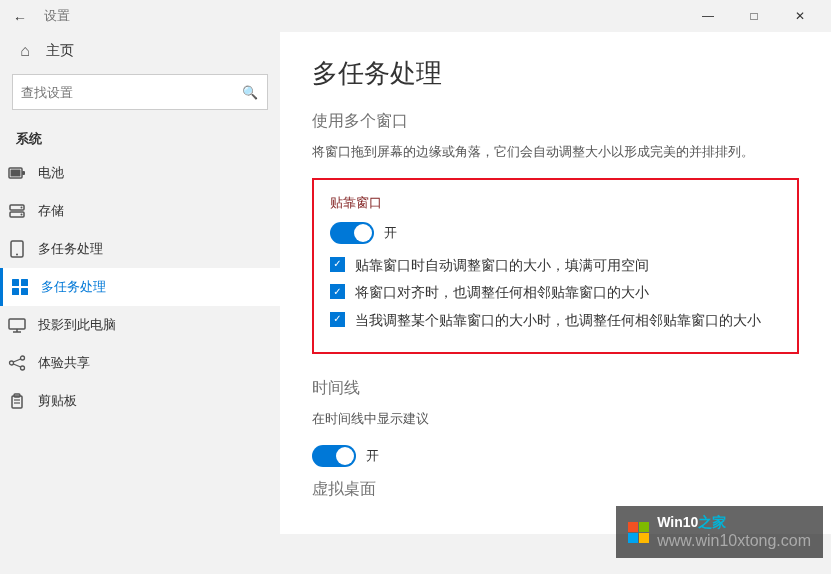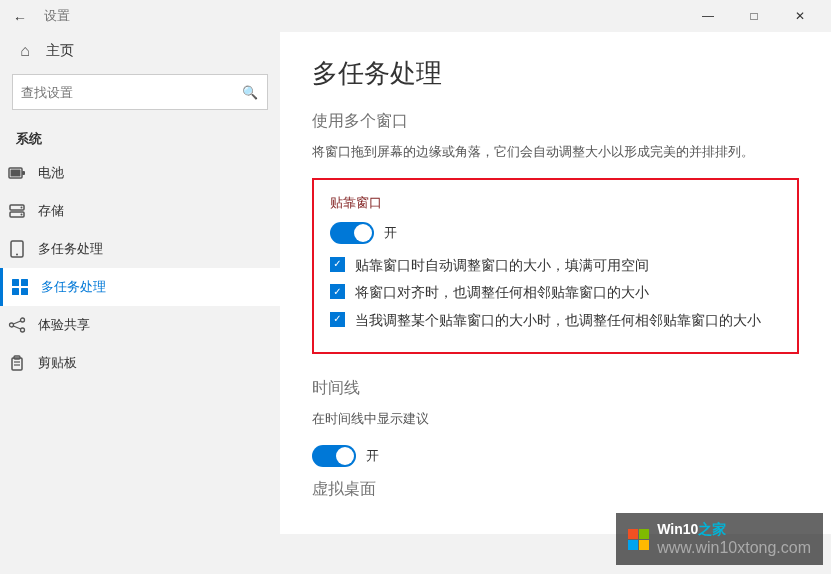--- a/index.html
+++ b/index.html
@@ -213,21 +213,21 @@
       color: #333;
       line-height: 1.4;
     }
 
     
     .timeline-section { }
 
     
     .watermark {
       position: absolute;
-      bottom: 9px;
+      bottom: 16px;
       right: 8px;
       background: rgba(0,0,0,0.6);
       padding: 8px 12px;
       display: flex;
       align-items: center;
       gap: 8px;
       z-index: 10;
     }
     .watermark-logo {
       display: flex;
@@ -312,20 +312,30 @@
         <svg width="18" height="18" viewBox="0 0 18 18">
             <rect x="1" y="1" width="7" height="7" rx="0.5" fill="#0078d7"></rect>
             <rect x="10" y="1" width="7" height="7" rx="0.5" fill="#0078d7"></rect>
             <rect x="1" y="10" width="7" height="7" rx="0.5" fill="#0078d7"></rect>
             <rect x="10" y="10" width="7" height="7" rx="0.5" fill="#0078d7"></rect>
           </svg>
       </div>
       <span class="item-label">多任务处理</span>
     </div>
 
+    <div class="sidebar-item">
+      <div class="icon-placeholder">
+        <svg width="18" height="18" viewBox="0 0 18 18">
+            <rect x="1" y="3" width="16" height="10" rx="1" fill="none" stroke="#555" stroke-width="1.5"></rect>
+            <line x1="9" y1="13" x2="9" y2="16" stroke="#555" stroke-width="1.5"></line>
+            <line x1="5" y1="16" x2="13" y2="16" stroke="#555" stroke-width="1.5"></line>
+          </svg>
+      </div>
+      <span class="item-label">投影到此电脑</span>
+    </div>
 
     <div class="sidebar-item">
       <div class="icon-placeholder">
         <svg width="18" height="18" viewBox="0 0 18 18">
             <circle cx="3.5" cy="9" r="2" fill="none" stroke="#555" stroke-width="1.3"></circle>
             <circle cx="14.5" cy="4" r="2" fill="none" stroke="#555" stroke-width="1.3"></circle>
             <circle cx="14.5" cy="14" r="2" fill="none" stroke="#555" stroke-width="1.3"></circle>
             <line x1="5.4" y1="8" x2="12.6" y2="5" stroke="#555" stroke-width="1.2"></line>
             <line x1="5.4" y1="10" x2="12.6" y2="13" stroke="#555" stroke-width="1.2"></line>
           </svg>

